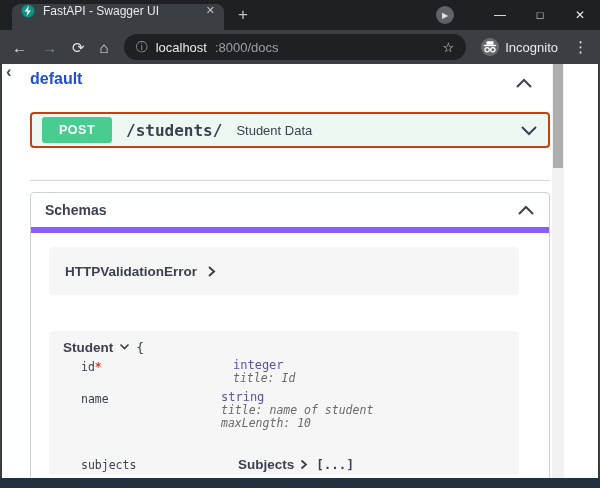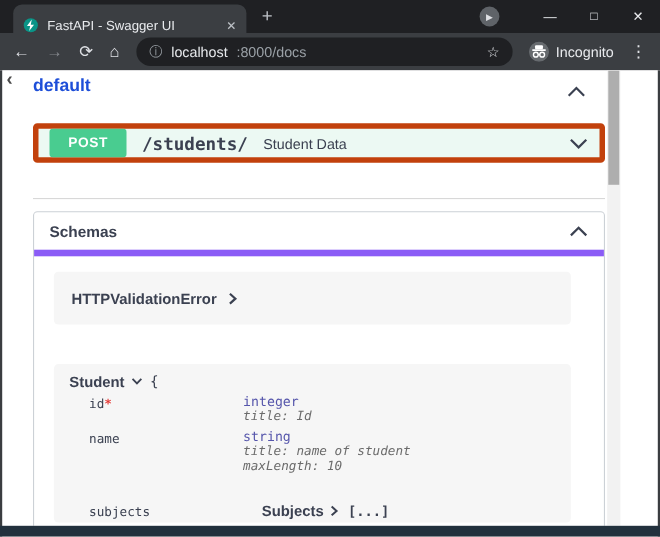--- a/index.html
+++ b/index.html
@@ -2,21 +2,21 @@
 <html><head>
 <meta charset="utf-8">
 <style>
   * { margin:0; padding:0; box-sizing:border-box; }
   body { background:#888; font-family:"Liberation Sans", sans-serif; }
   .window { position:relative; width:600px; height:488px; background:#fff; overflow:hidden; }
 
   
   .titlebar { position:absolute; top:0; left:0; right:0; height:30px; background:#1f2023; }
   .tab { position:absolute; left:12px; top:4px; width:212px; height:26px; background:#3b3e42;
-         border-radius:8px 8px 0 0; display:flex; align-items:flex-end; padding:0 9px; gap:8px; }
+         border-radius:8px 8px 0 0; display:flex; align-items:flex-start; padding:0 9px; gap:8px; }
   .favicon { width:14px; height:14px; flex:0 0 auto; }
   .tab-title { color:#e8eaed; font-size:12px; flex:1; white-space:nowrap; overflow:hidden; }
   .tab-close { color:#bdc1c6; font-size:11px; cursor:default; }
   .newtab-btn { position:absolute; left:238px; top:5px; color:#bdc1c6; font-size:17px; }
   .media-btn { position:absolute; right:146px; top:6px; width:18px; height:18px; border-radius:50%;
                background:#5f6368; display:flex; align-items:center; justify-content:center; }
   .media-btn span { color:#dfe1e5; font-size:8px; }
   .win-btn { position:absolute; top:0; width:40px; height:30px; color:#e8eaed; text-align:center;
              line-height:30px; font-size:12px; }
   .win-min { right:80px; } .win-max { right:40px; font-size:11px; } .win-close { right:0; }
@@ -41,21 +41,21 @@
   .bottom-strip { position:absolute; left:0; right:0; bottom:0; height:10px; background:#22313d; }
 
   
   .page { position:absolute; top:64px; left:2px; right:2px; bottom:10px; background:#fff; overflow:hidden; }
   .corner-glyph { position:absolute; left:4px; top:-2px; color:#4a4a4a; font-size:17px; font-weight:bold; }
 
   .sec-title { position:absolute; left:28px; top:6px; font-size:16px; font-weight:bold; color:#1d4ed8; }
   .sec-chev { position:absolute; left:512px; top:13px; }
 
   .endpoint { position:absolute; left:28px; top:48px; width:520px; height:36px; background:#ecf9f3;
-              border:5px solid #c2410c; border-radius:4px; display:flex; align-items:center;
+              border:2px solid #c2410c; border-radius:4px; display:flex; align-items:center;
               padding:0 10px; gap:14px; }
   .method-badge { background:#49cc90; color:#fff; font-weight:bold; font-size:12.5px;
                   padding:6px 17px; border-radius:3px; letter-spacing:.5px; }
   .ep-path { font-family:"DejaVu Sans Mono", monospace; font-size:16px; font-weight:bold; color:#3b4151; }
   .ep-summary { font-size:13px; color:#3b4151; }
   .ep-chev { margin-left:auto; }
 
   .divider { position:absolute; left:28px; top:116px; width:520px; height:1px; background:#d8d8d8; }
 
   .schemas-box { position:absolute; left:28px; top:128px; width:520px; height:330px;
@@ -71,21 +71,21 @@
   .model-student { left:18px; top:138px; width:470px; height:144px; padding:8px 14px; overflow:hidden; }
   .student-head { display:flex; align-items:center; gap:6px; height:16px; }
   .brace { font-family:"DejaVu Sans Mono", monospace; font-size:13px; color:#3b4151; }
   .props { margin-top:4px; margin-left:18px; }
   .prop-row { display:flex; }
   .prop-name { width:140px; font-family:"DejaVu Sans Mono", monospace; font-size:11.5px; color:#3b4151; padding-top:1px; }
   .required { color:#e53935; font-weight:bold; }
   .prop-type { font-family:"DejaVu Sans Mono", monospace; font-size:12px; color:#5555ab; line-height:13px; }
   .prop-note { font-family:"DejaVu Sans Mono", monospace; font-size:11.5px; font-style:italic;
                color:#6b6b6b; line-height:13px; }
-  .row-id { margin-top:0; height:28px; }
+  .row-id { margin-top:0; height:28px;gap:12px; }
   .row-name { margin-top:4px; height:41px; }
   .row-subjects { margin-top:24px; height:17px; align-items:center;gap:17px; }
   .subj-link { display:flex; align-items:center; gap:6px; }
   .subj-model { font-size:13.5px; font-weight:bold; color:#3b4151; }
   .subj-val { font-family:"DejaVu Sans Mono", monospace; font-size:12.5px; font-weight:bold; color:#3b4151; margin-left:2px; }
   .brace-close { margin-top:6px; }
 
   .scrollbar { position:absolute; left:550px; top:0; width:12px; height:100%; background:#f2f2f2; }
   .scroll-thumb { position:absolute; left:1px; top:0; width:10px; height:104px; background:#aeaeae; }
 </style>

